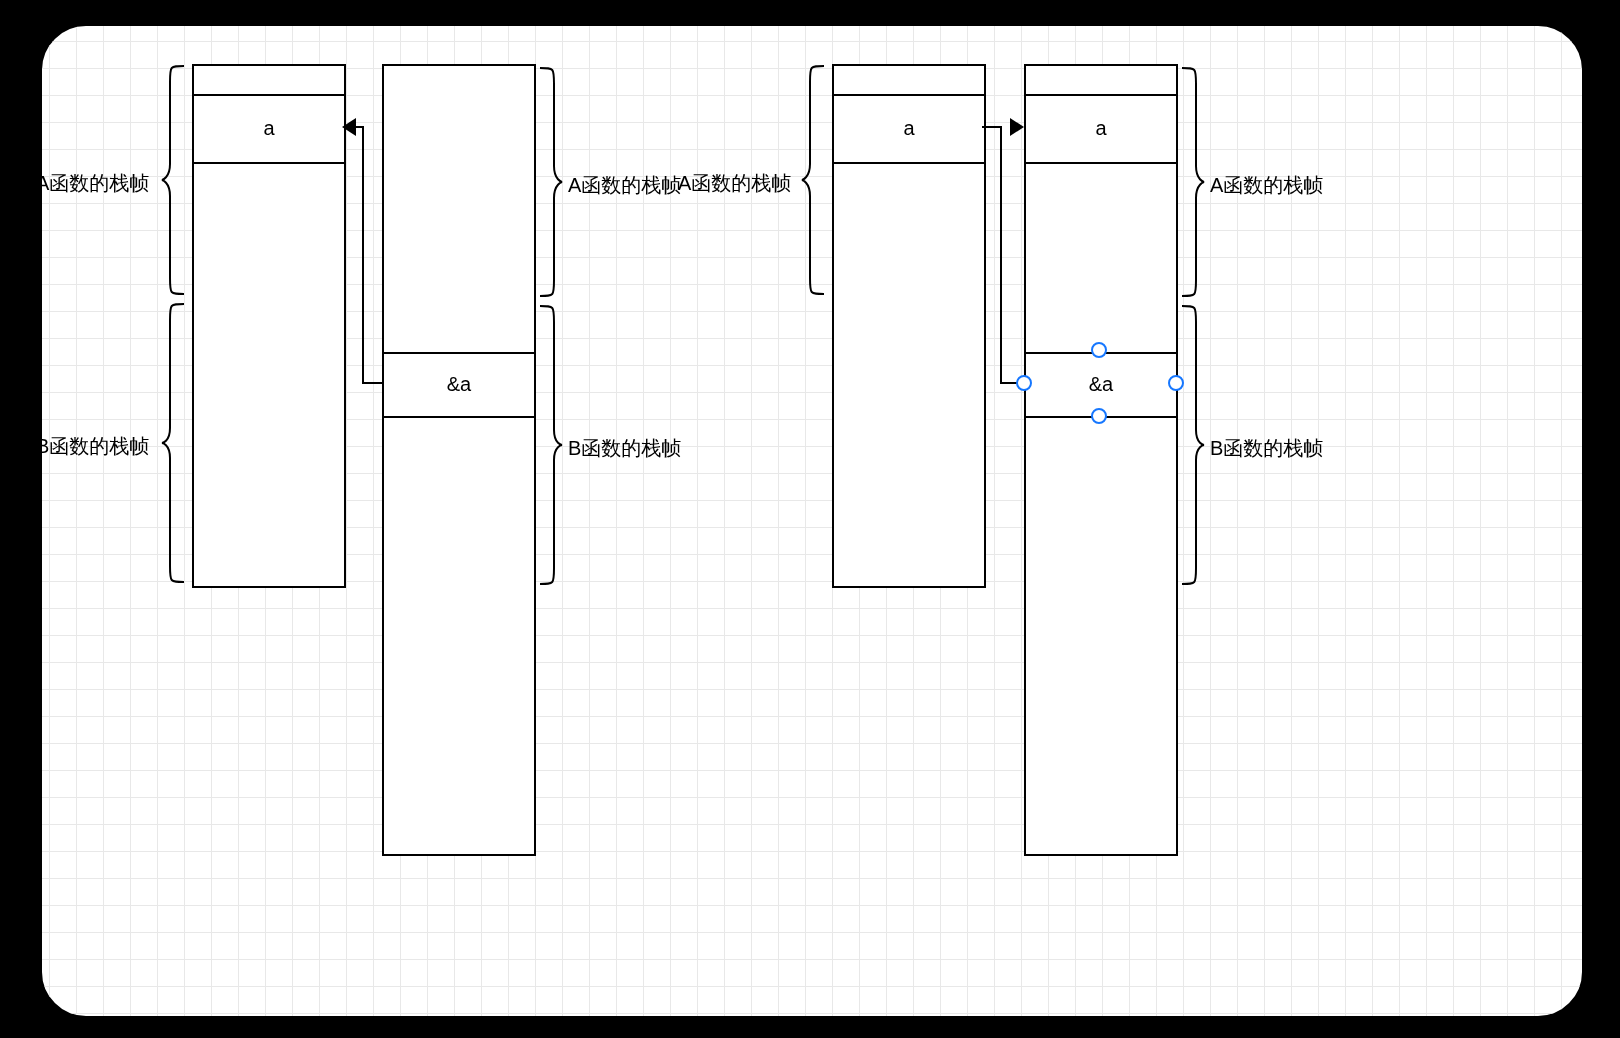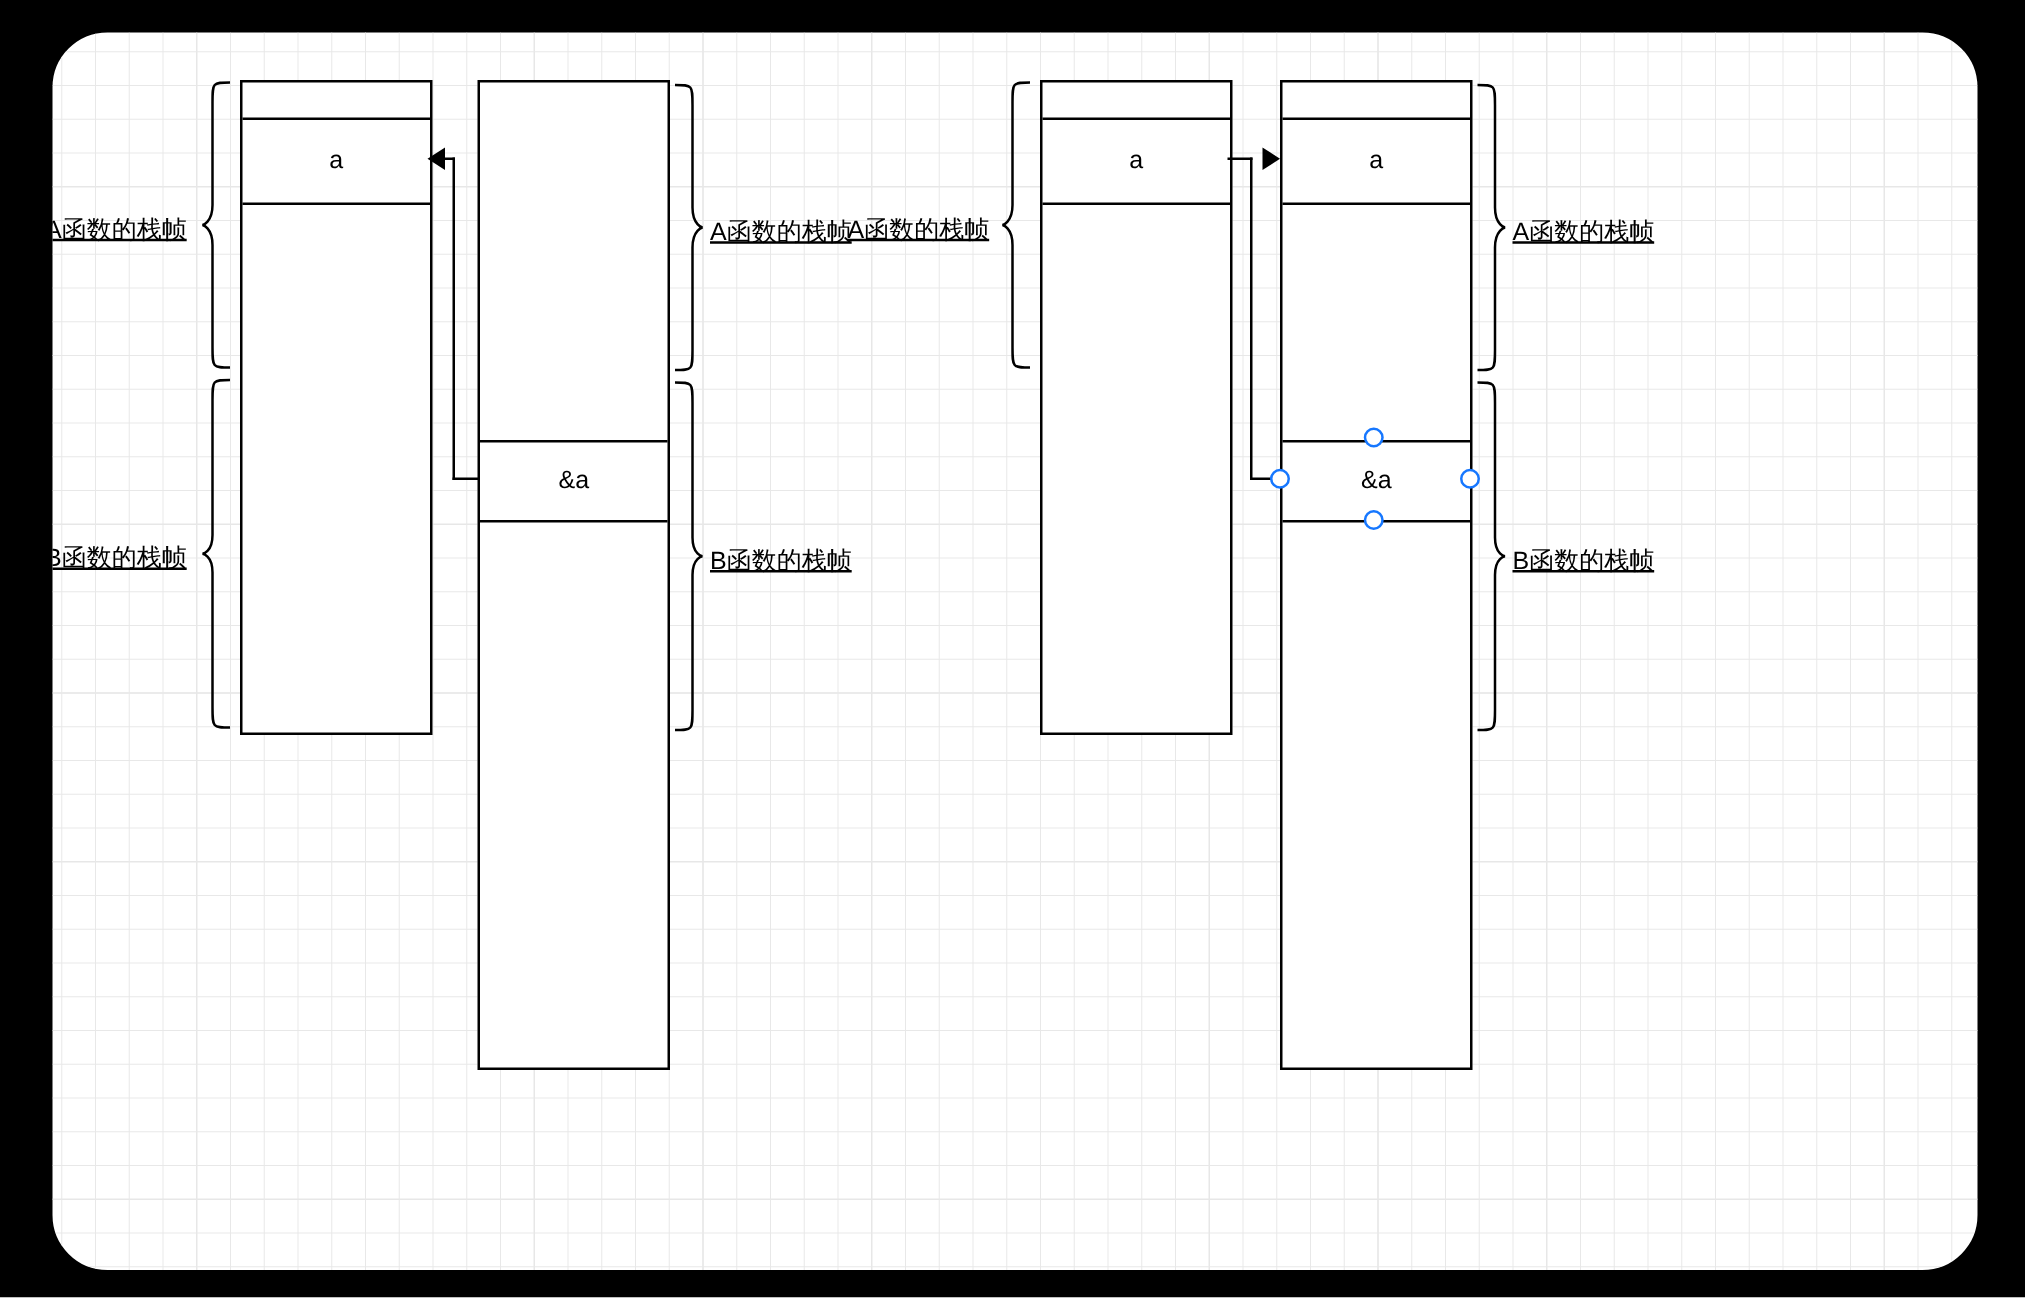--- a/index.html
+++ b/index.html
@@ -10,21 +10,21 @@
     background-image:
       linear-gradient(#e8e8e8 1px,transparent 1px),
       linear-gradient(90deg,#e8e8e8 1px,transparent 1px),
       linear-gradient(#dcdcdc 1px,transparent 1px),
       linear-gradient(90deg,#dcdcdc 1px,transparent 1px);
     background-size:27px 27px,27px 27px,135px 135px,135px 135px;
     background-position:-20px -12px,-20px -12px,-20px -12px,-20px -12px;
   }
   .box{position:absolute;border:2px solid #000;background:#fff;}
   .cell{position:absolute;left:0;right:0;border-bottom:2px solid #000;display:flex;align-items:center;justify-content:center;font-size:20px;}
-  .label{position:absolute;font-size:20px;white-space:nowrap;text-decoration:underline;}
+  .label{position:absolute;font-size:20px;white-space:nowrap;}
   .brace{position:absolute;}
   .arrow-line{position:absolute;background:#000;}
   .arrow-head{position:absolute;width:0;height:0;}
   .sel-dot{position:absolute;width:12px;height:12px;border:2.5px solid #1677ff;background:#fff;border-radius:50%;transform:translate(-50%,-50%);}
 </style>
 </head>
 <body>
 
 <div id="canvas">
   <div id="card">

